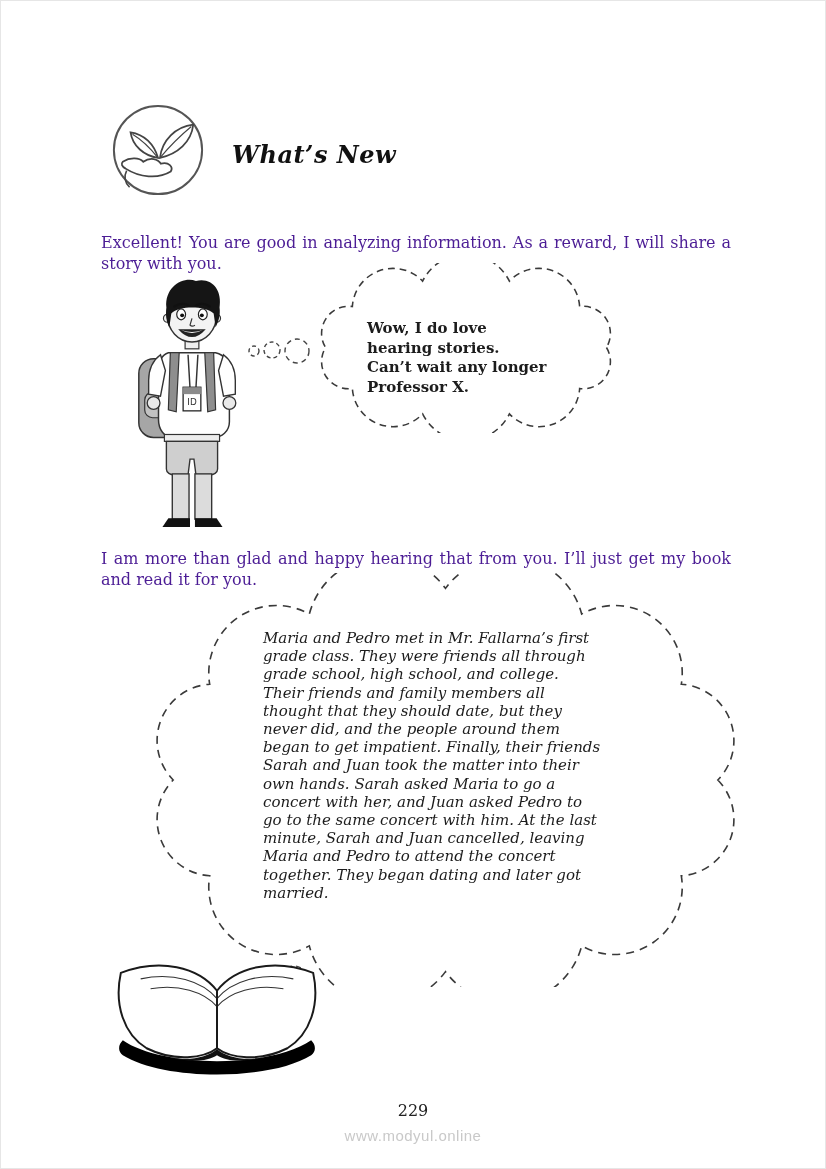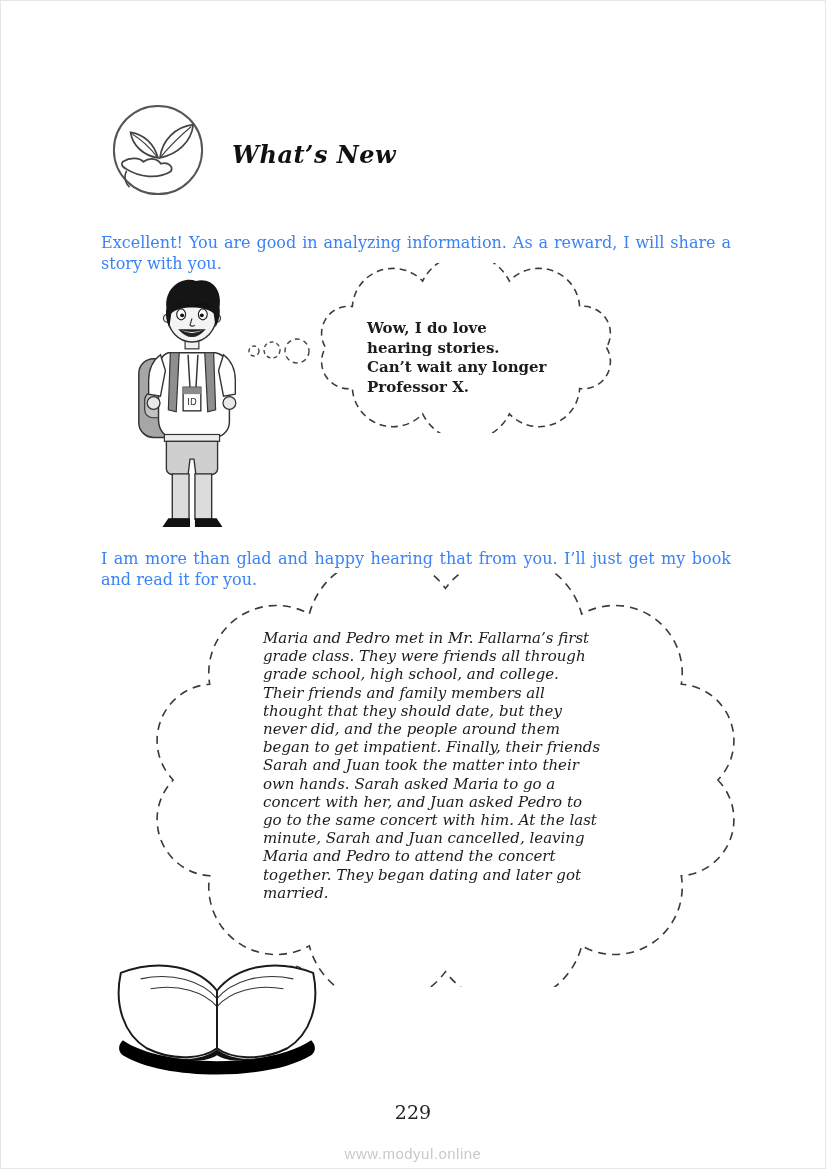--- a/index.html
+++ b/index.html
@@ -16,43 +16,43 @@
   }
   .abs{position:absolute;}
   .page-title{
     left:224px;top:132px;
     font-size:24px;font-weight:700;font-style:italic;
     letter-spacing:0.5px;color:#111;
   }
   .para{
     left:100px;width:630px;
     font-size:16px;line-height:21px;
-    text-align:justify;color:#3b82f6;
+    text-align:justify;color:#4c1d95;
   }
   .para-intro{top:231px;}
   .para-response{top:547px;}
   .cloud-text{
     position:absolute;
     font-size:15px;line-height:19.5px;
     color:#1c1c1c;
   }
   .bubble-small-text{left:56px;top:56px;width:182px;}
   .story-text{
     left:110px;top:56px;width:338px;
     font-style:italic;line-height:18.2px;
   }
   .footer-pagenum{
     left:0;top:1100px;width:100%;
-    text-align:center;font-size:19px;color:#222;
+    text-align:center;font-size:16px;color:#222;
   }
   .footer-watermark{
     left:0;top:1126px;width:100%;
     text-align:center;
     font-family:"Liberation Sans", sans-serif;
-    font-size:15px;color:#c9c9c9;letter-spacing:0.5px;margin-top:18px;
+    font-size:15px;color:#c9c9c9;letter-spacing:0.5px;
   }
   svg{display:block;}
 </style>
 </head>
 <body>
 
 <div class="page">
 
   <svg class="abs" style="left:108px;top:100px;" width="98" height="98" viewBox="0 0 100 100">
     <circle cx="50" cy="50" r="45" fill="none" stroke="#555" stroke-width="2"></circle>

